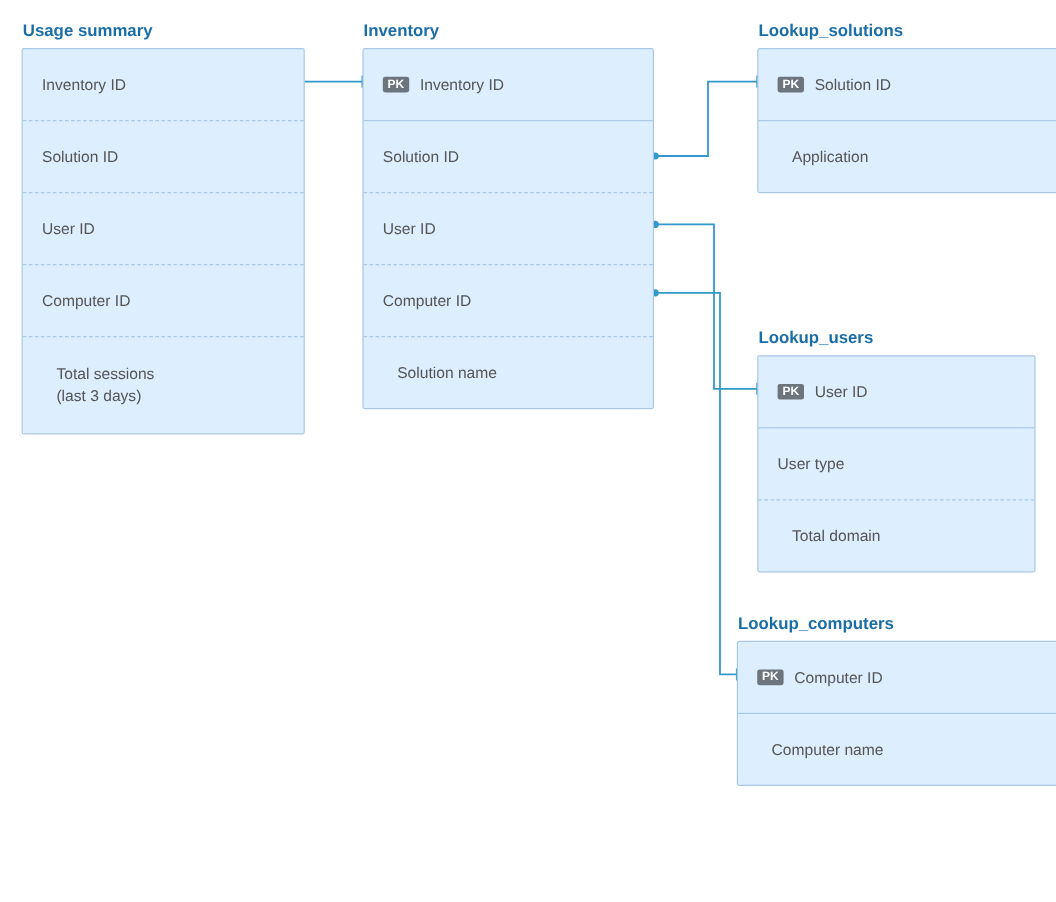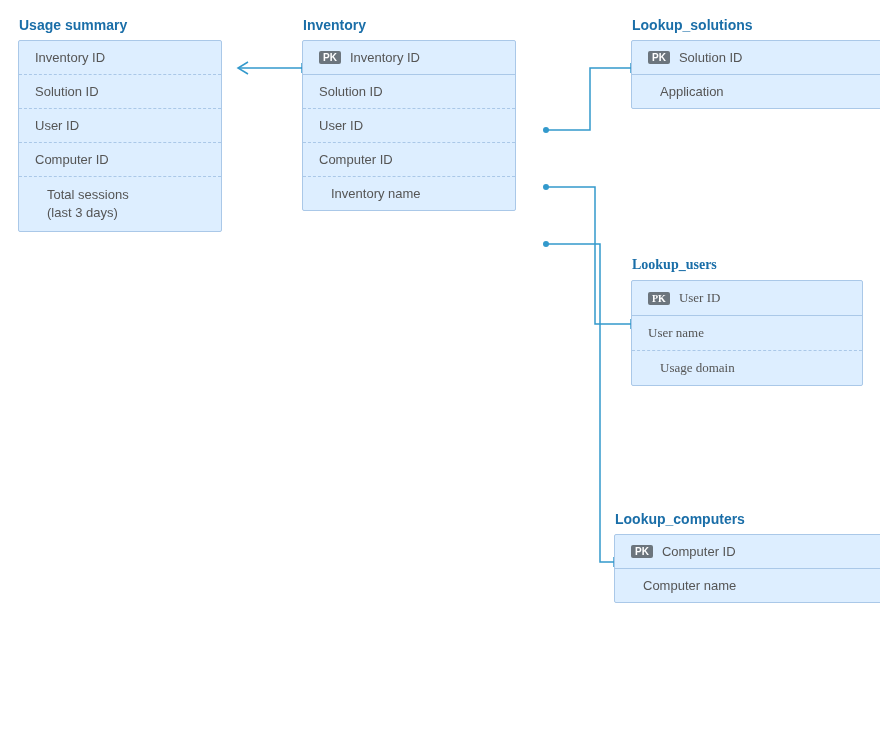--- a/index.html
+++ b/index.html
@@ -31,21 +31,21 @@
     .db-table-title {
       font-size: 14px;
       font-weight: 600;
       color: #1a6ea8;
       position: absolute;
       top: -24px;
       left: 0;
     }
 
     .db-table-row {
-      padding: 9px 16px;
+      padding: 22px 16px;
       border-bottom: 1px dashed #aac8e8;
       color: #555;
       font-size: 13px;
       position: relative;
       min-width: 160px;
       white-space: nowrap;
     }
 
     .db-table-row:last-child {
       border-bottom: none;
@@ -116,81 +116,81 @@
     <path class="connector-line" d="M 546 244 L 600 244 L 600 562 L 614 562"></path>
 
     <circle cx="546" cy="244" r="3" fill="#3399cc"></circle>
 
     <line stroke="#3399cc" stroke-width="1.5" x1="614" y1="557" x2="614" y2="567"></line>
 
     <polyline class="connector-line" points="312,62 302,68 312,74"></polyline>
     <line stroke="#3399cc" stroke-width="1.5" x1="308" y1="62" x2="308" y2="74"></line>
   </svg>
 
-  <div class="db-table" style="left:18px; top:40px; width:204px;">
+  <div class="db-table" style="left:18px; top:40px; width:236px;">
     <div class="db-table-title">Usage summary</div>
     <div class="db-table-row">
       <span>Inventory ID</span>
     </div>
     <div class="db-table-row">
       <span>Solution ID</span>
     </div>
     <div class="db-table-row">
       <span>User  ID</span>
     </div>
     <div class="db-table-row">
       <span>Computer ID</span>
     </div>
     <div class="db-table-row" style="line-height:1.4;">
       Total sessions<br><span style="margin-left:0">(last 3 days)</span>
     </div>
   </div>
 
-  <div class="db-table" style="left:302px; top:40px; width:214px;">
+  <div class="db-table" style="left:302px; top:40px; width:243px;">
     <div class="db-table-title">Inventory</div>
     <div class="db-table-row pk-row">
       <span class="pk-badge">PK</span>
       <span>Inventory ID</span>
     </div>
     <div class="db-table-row">
       <span>Solution ID</span>
     </div>
     <div class="db-table-row">
       <span>User ID</span>
     </div>
     <div class="db-table-row">
       <span>Computer ID</span>
     </div>
     <div class="db-table-row">
-      <span>Inventory name</span>
+      <span>Solution name</span>
     </div>
   </div>
 
   <div class="db-table" style="left:631px; top:40px; width:264px;">
     <div class="db-table-title">Lookup_solutions</div>
     <div class="db-table-row pk-row">
       <span class="pk-badge">PK</span>
       <span>Solution ID</span>
     </div>
     <div class="db-table-row">
       <span>Application</span>
     </div>
   </div>
 
-  <div class="db-table" style="left:631px; top:280px; width:232px;font-family:Liberation Serif, serif;">
+  <div class="db-table" style="left:631px; top:296px; width:232px;">
     <div class="db-table-title">Lookup_users</div>
     <div class="db-table-row pk-row">
       <span class="pk-badge">PK</span>
       <span>User ID</span>
     </div>
     <div class="db-table-row">
-      <span>User name</span>
-    </div>
-    <div class="db-table-row">
-      <span>Usage domain</span>
+      <span>User type</span>
+    </div>
+    <div class="db-table-row">
+      <span>Total domain</span>
     </div>
   </div>
 
   <div class="db-table" style="left:614px; top:534px; width:286px;">
     <div class="db-table-title">Lookup_computers</div>
     <div class="db-table-row pk-row">
       <span class="pk-badge">PK</span>
       <span>Computer ID</span>
     </div>
     <div class="db-table-row">

